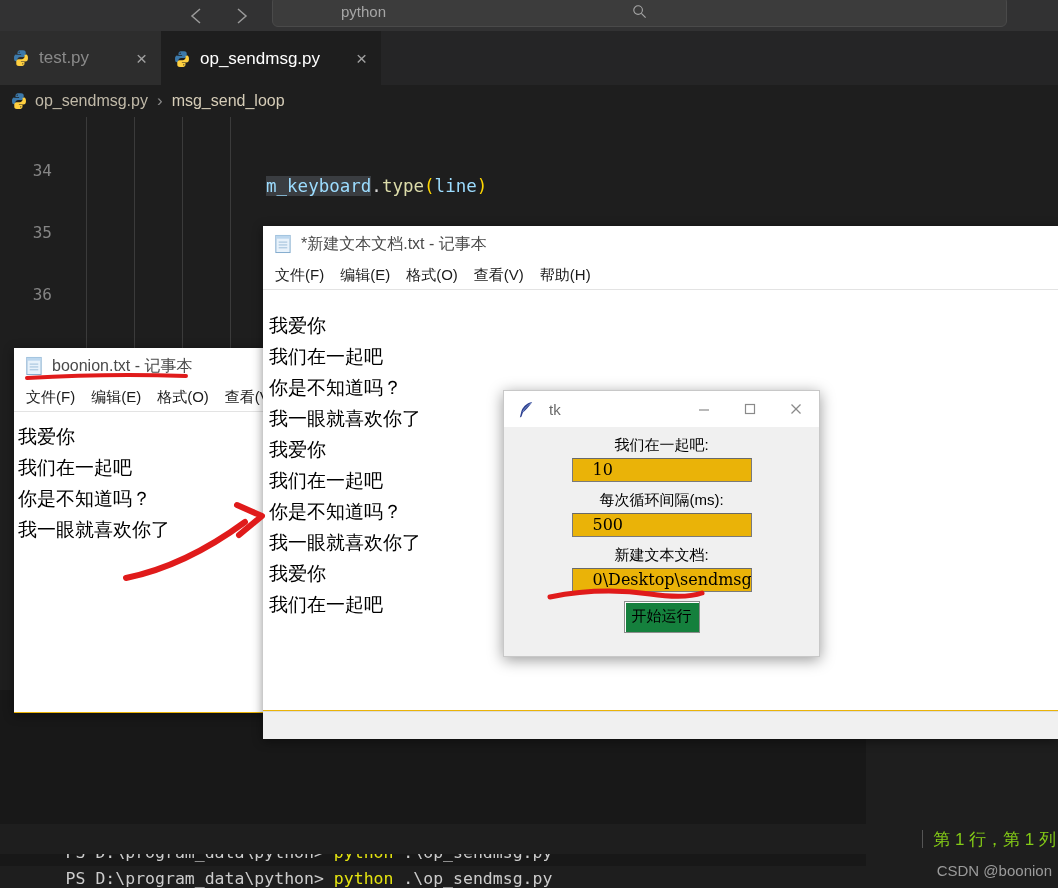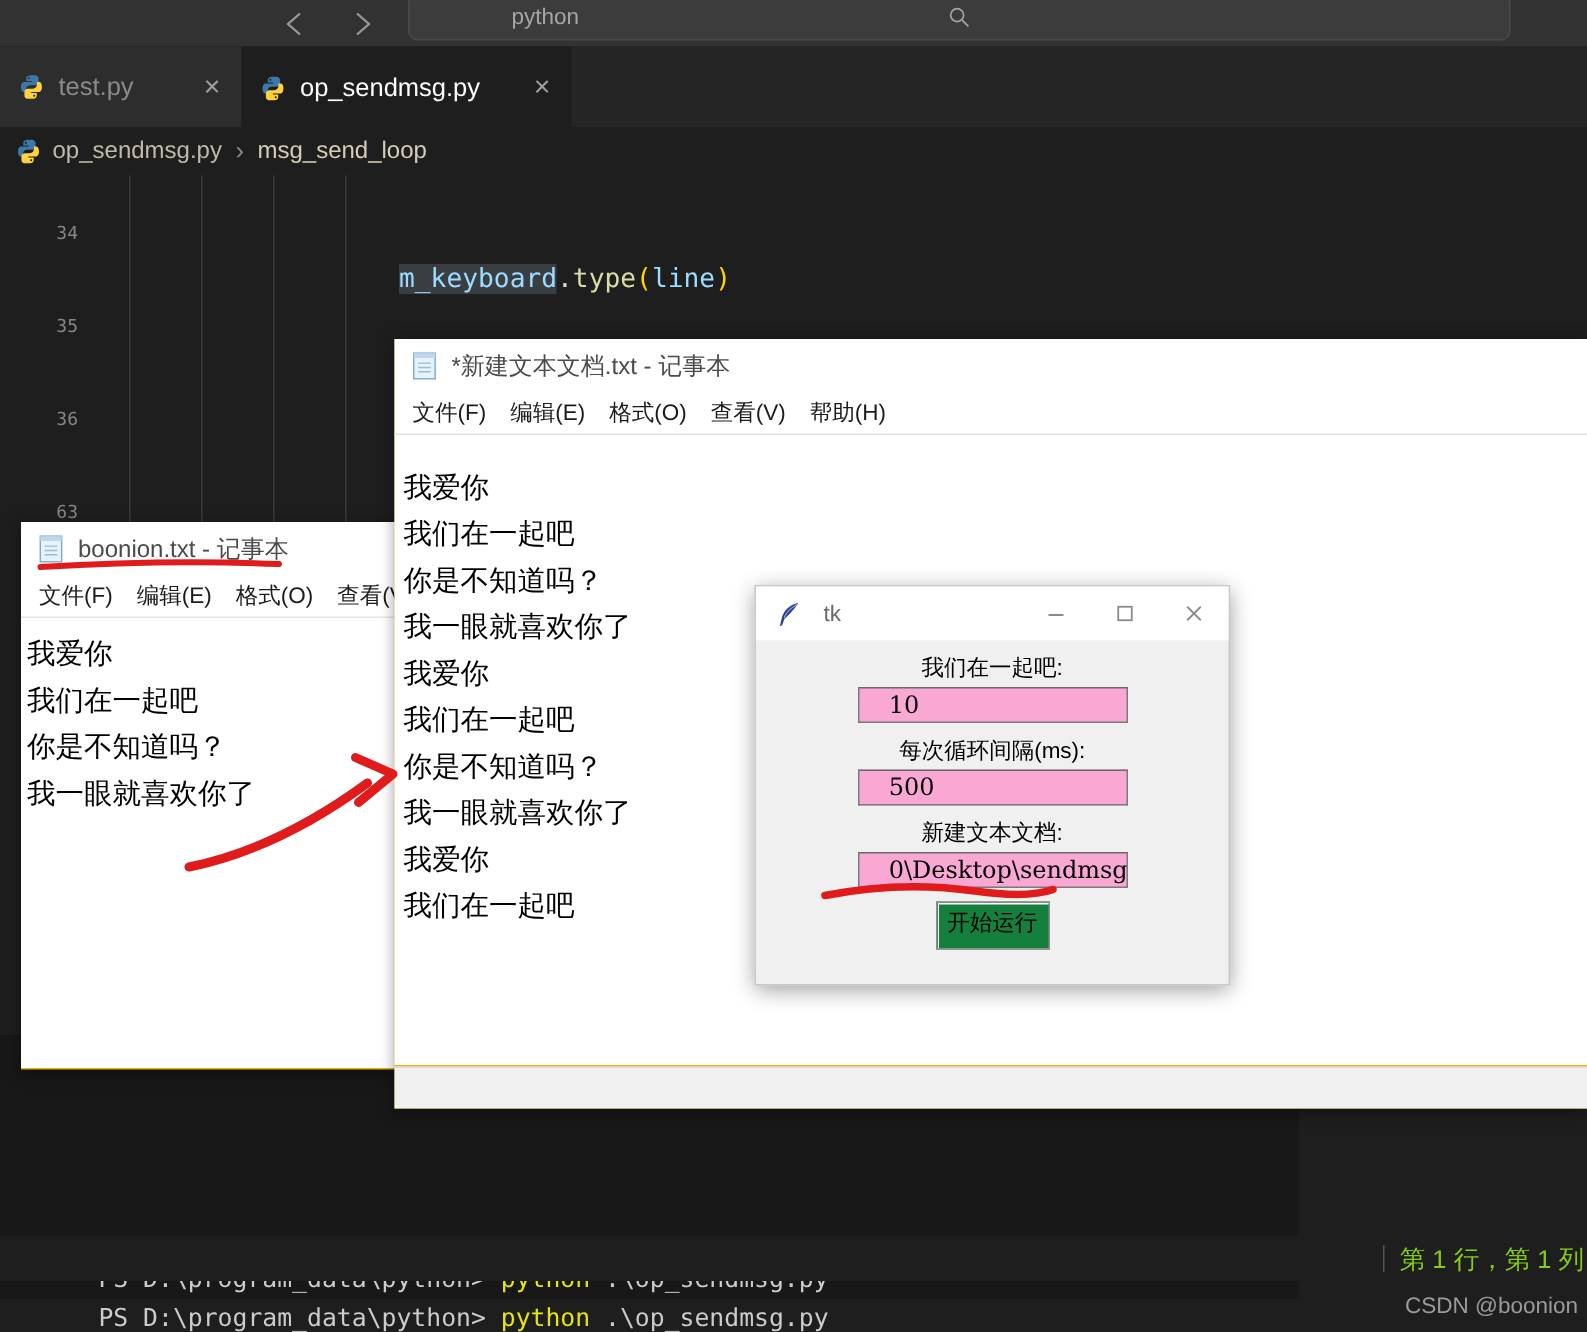--- a/index.html
+++ b/index.html
@@ -35,21 +35,21 @@
   #breadcrumb{position:absolute;left:0;top:85px;width:1058px;height:32px;background:#1e1e1e;
               display:flex;align-items:center;gap:7px;padding-left:10px;box-sizing:border-box;
               font-size:16px;color:#c0b9a8;}
   #breadcrumb .sep{color:#8a8a8a;font-size:17px;margin:0 2px;}
   #breadcrumb .crumb2{color:#d6cdb8;}
 
   
   #editor{position:absolute;left:0;top:117px;width:1058px;height:706px;background:#1e1e1e;
           font-family:"DejaVu Sans Mono","Liberation Mono",monospace;font-size:17.5px;}
   .crow{position:relative;height:31px;line-height:31px;white-space:pre;}
-  .lineno{position:absolute;left:0;width:52px;text-align:right;color:#858585;font-size:12px;}
+  .lineno{position:absolute;left:0;width:52px;text-align:right;color:#858585;font-size:16px;margin-top:15px;}
   .ctext{position:absolute;left:68px;color:#d4d4d4;}
   .indent-guides{position:absolute;left:0;top:0;width:1058px;height:310px;pointer-events:none;}
   .ig{position:absolute;top:0;width:1px;height:310px;background:#3b3b3b;}
   .kw{color:#c586c0;} .kw2{color:#569cd6;} .fn{color:#dcdcaa;} .var{color:#9cdcfe;}
   .num{color:#b5cea8;} .op{color:#d4d4d4;} .punct{color:#ffd700;} .hl{background:#3a3d41;}
 
   
   #terminal{position:absolute;left:0;top:690px;width:866px;height:176px;background:#181818;
             font-family:"DejaVu Sans Mono","Liberation Mono",monospace;font-size:16.5px;}
   .tline{position:absolute;left:6px;white-space:pre;color:#cccccc;}
@@ -90,21 +90,21 @@
   #tkwin{position:absolute;left:503px;top:390px;width:315px;height:265px;
          background:#f0f0f0;border:1px solid #c8c8c8;box-shadow:0 3px 14px rgba(0,0,0,.4);}
   #tk-titlebar{height:36px;background:#ffffff;display:flex;align-items:center;
                padding-left:14px;box-sizing:border-box;gap:14px;}
   #tk-feather{width:17px;height:19px;flex:none;}
   #tk-title-text{font-size:15px;color:#6a6a6a;}
   #tk-winbtns{position:absolute;right:0;top:0;height:36px;display:flex;align-items:center;}
   .tkbtn{width:46px;height:36px;display:flex;align-items:center;justify-content:center;color:#8a8a8a;}
   #tk-client{position:absolute;left:1px;top:36px;width:313px;height:228px;background:#f0f0f0;}
   .tk-label{text-align:center;font-size:15px;color:#000;margin-top:9px;}
-  .tk-entry{margin:3px auto 0;width:180px;height:24px;background:#f9a8d4;
+  .tk-entry{margin:3px auto 0;width:180px;height:24px;background:#eab308;
             border:1px solid #7a7a7a;border-top-color:#696969;box-sizing:border-box;
             font-size:16px;color:#000;padding-left:20px;line-height:22px;
             font-family:"DejaVu Serif","Liberation Serif",serif;
             white-space:nowrap;overflow:hidden;}
   #tk-run{display:block;margin:9px auto 0;width:74px;height:30px;background:#15803d;
           border:1px solid #8d8d8d;box-shadow:inset 1px 1px 0 #fff;
           font-size:15px;color:#000;line-height:28px;text-align:center;
           font-family:Liberation Sans, sans-serif;}
 
   

